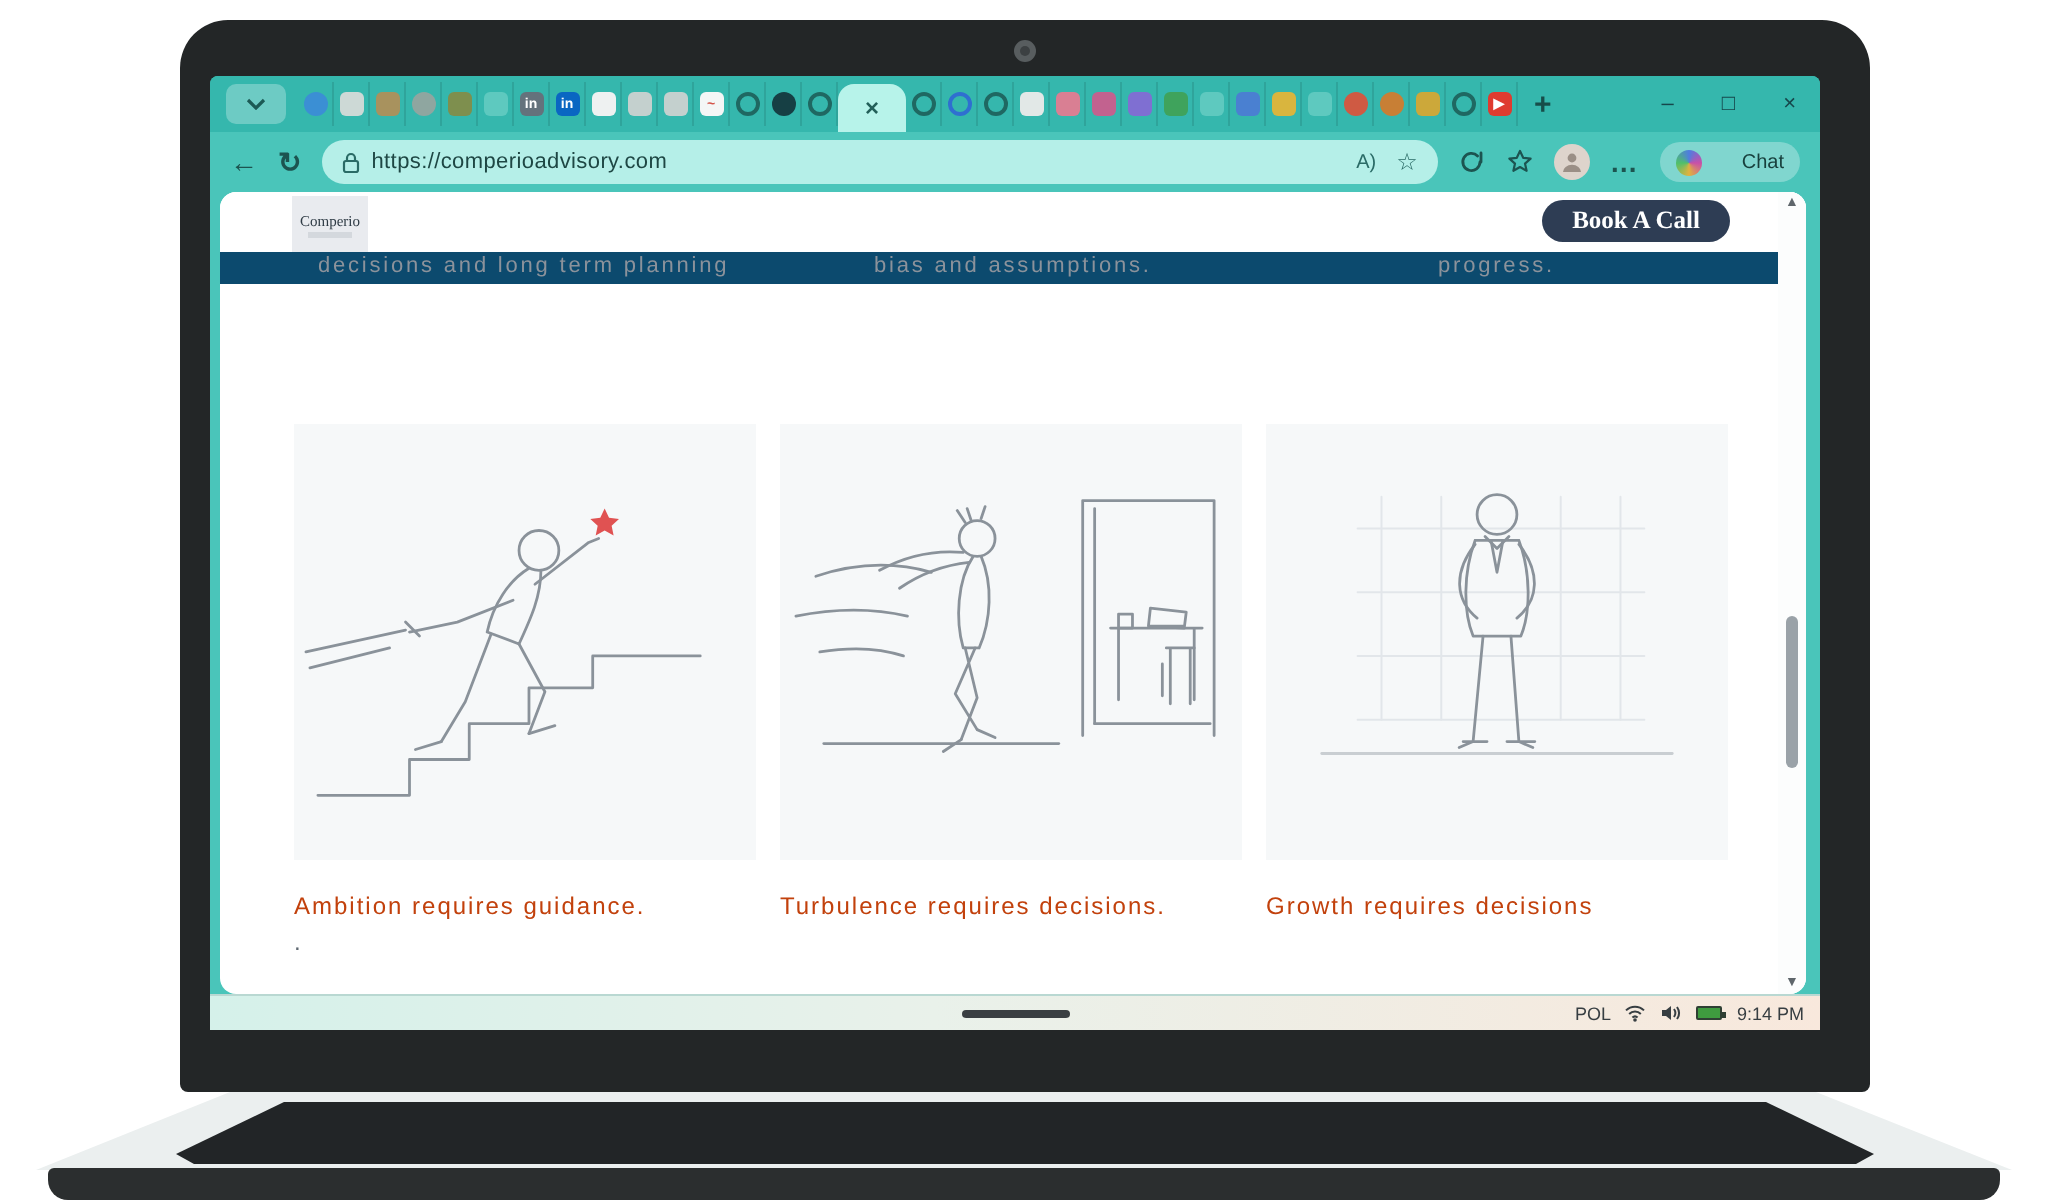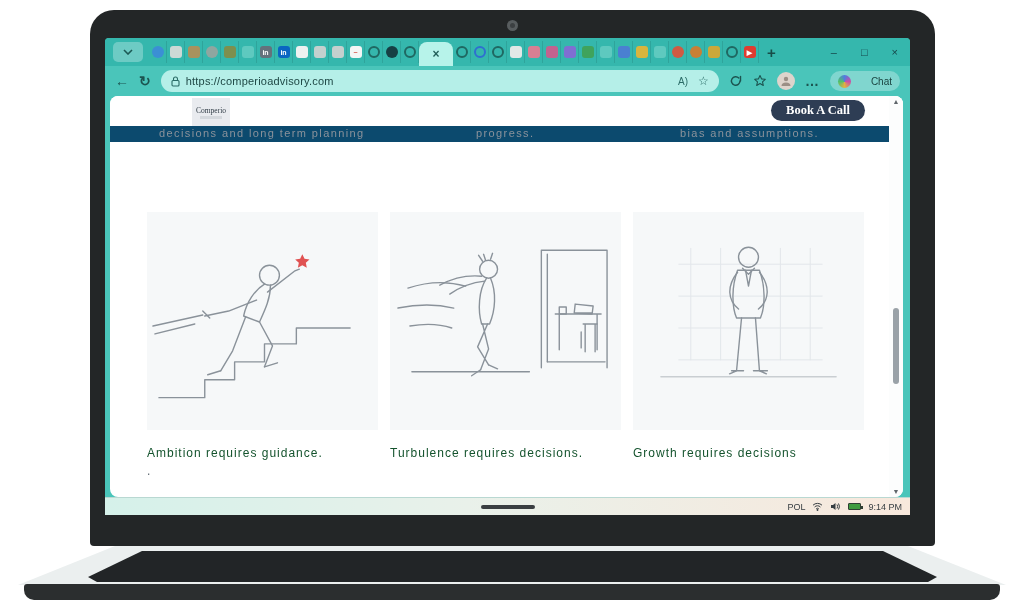--- a/index.html
+++ b/index.html
@@ -39,35 +39,35 @@
   .addr .url{color:#1e4744;font-size:11px;letter-spacing:.2px;flex:1;white-space:nowrap;overflow:hidden;}
   .addr .right{color:#2a6b66;font-size:10px;display:flex;gap:10px;align-items:center;}
   .avatar{width:18px;height:18px;border-radius:50%;background:#ded4cc;display:flex;align-items:center;justify-content:center;flex:none;}
   .copilot{height:20px;border-radius:10px;background:rgba(255,255,255,.30);display:flex;align-items:center;gap:20px;padding:0 8px;flex:none;}
   .copilot .pin{width:13px;height:13px;border-radius:50%;background:conic-gradient(#4f7de0,#c94fa8,#e0b23f,#4fc06a,#4f7de0);}
   .copilot .lbl{font-size:10px;color:#173f3c;}
 
   
   .viewport{position:absolute;left:5px;top:58px;width:793px;height:401px;background:#ffffff;border-radius:8px;overflow:hidden;}
   .pageheader{position:absolute;left:0;top:0;width:100%;height:30px;background:#ffffff;}
-  .logo{position:absolute;left:36px;top:2px;width:38px;height:30px;background:#e9ebef;display:flex;flex-direction:column;align-items:center;justify-content:center;margin-left:46px;}
+  .logo{position:absolute;left:36px;top:2px;width:38px;height:30px;background:#e9ebef;display:flex;flex-direction:column;align-items:center;justify-content:center;}
   .logo .t{font-family:"Liberation Serif",serif;font-size:7.5px;color:#2f3b45;line-height:1;}
   .logo .u{width:22px;height:3px;margin-top:2px;background:#d4d8dd;}
   .cta{position:absolute;right:38px;top:4px;background:var(--navy,#2e3d54);color:#fff;font-family:"Liberation Serif",serif;font-size:12.5px;font-weight:bold;padding:4px 15px;border-radius:13px;line-height:1;}
 
   .fragband{position:absolute;left:0;top:30px;width:100%;height:16px;background:#0c4a6e;}
   .grid3{position:absolute;left:37px;display:grid;grid-template-columns:repeat(3,231px);column-gap:12px;}
   .frag{font-size:11px;letter-spacing:1.4px;color:#8b929b;white-space:nowrap;}
   .frag.c1{padding-left:12px;} .frag.c2{padding-left:47px;} .frag.c3{padding-left:86px;}
 
   .cards{top:116px;}
   .card{width:231px;height:218px;background:#f6f8f9;}
   .card svg{display:block;}
   .caps{top:350px;}
-  .cap{font-size:12px;letter-spacing:1px;color:#14532d;white-space:nowrap;}
+  .cap{font-size:12px;letter-spacing:1px;color:#c2410c;white-space:nowrap;}
   .stray{position:absolute;left:37px;top:368px;font-size:12px;color:#5e6871;}
 
   
   .sb{position:absolute;right:0;top:0;width:14px;height:100%;background:#fcfdfd;}
   .sb .arr{position:absolute;left:0;width:14px;text-align:center;font-size:7px;color:#5f666b;}
   .sb .thumb{position:absolute;left:4px;top:212px;width:6px;height:76px;border-radius:3px;background:#9aa2a8;}
 
   
   .taskbar{position:absolute;left:0;bottom:0;width:100%;height:18px;background:linear-gradient(90deg,#d5f1ea 0%,#e9f1ea 45%,#f8e8dc 100%);border-top:1px solid #b9d8d2;display:flex;}
   .dash{position:absolute;left:50%;top:7px;width:54px;height:4px;margin-left:-27px;border-radius:2px;background:#3a3f42;}
@@ -244,22 +244,22 @@
         <div class="logo">
           <span class="t">Comperio</span>
           <span class="u"></span>
         </div>
         <span class="cta">Book A Call</span>
       </div>
 
       <div class="fragband">
         <div class="grid3" style="top:1px;position:relative;">
           <span class="frag c1">decisions and long term planning</span>
+          <span class="frag c2">bias and assumptions.</span>
           <span class="frag c3">progress.</span>
-          <span class="frag c2">bias and assumptions.</span>
         </div>
       </div>
 
       <div class="grid3 cards" style="position:absolute;">
 
         <div class="card">
           <svg class="line" width="231" height="218" viewBox="0 0 232 218">
             <path d="M12 186 H58 V168 H88 V150 H118 V132 H150 V116 H204"></path>
             <circle cx="123" cy="63" r="10"></circle>
             <path d="M118 72 C108 78 100 90 97 104 L113 110 C119 97 124 86 124 73"></path>

